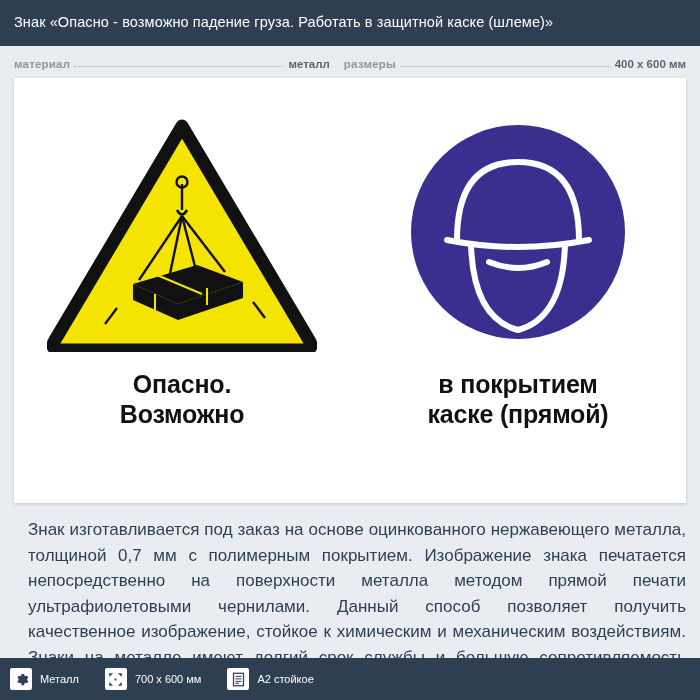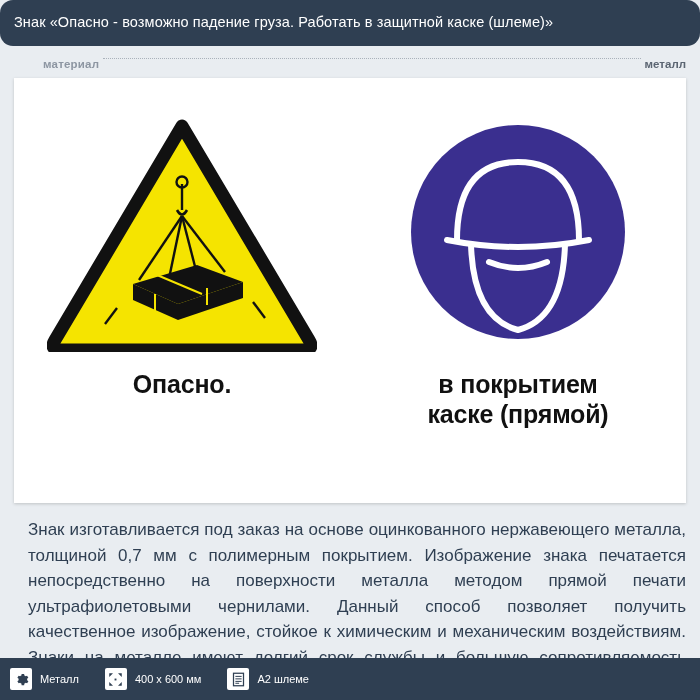--- a/index.html
+++ b/index.html
@@ -22,44 +22,42 @@
 
   
   .header {
     background: #2f3f52;
     color: #ffffff;
     height: 46px;
     display: flex;
     align-items: center;
     padding: 0 14px;
     box-sizing: border-box;
-    border-radius: 13px;
   }
   .header-title {
     font-size: 14.5px;
     font-weight: normal;
     letter-spacing: 0.1px;
     line-height: 1.2;
     white-space: nowrap;
   }
 
   
   .specs {
     display: flex;
     align-items: baseline;
     padding: 12px 14px 8px 14px;
     font-size: 11.5px;
     color: #7e8794;
     box-sizing: border-box;
   }
   .spec {
     display: flex;
-    align-items: flex-start;
+    align-items: flex-end;
     white-space: nowrap;
-    margin-left: 29px;
   }
   .spec-left { flex: 1 1 48%; }
   .spec-right { flex: 1 1 52%; padding-left: 14px; }
   .spec-label {
     font-weight: bold;
     color: #8d96a2;
     letter-spacing: .2px;
   }
   .spec-dots {
     flex: 1 1 auto;
@@ -167,20 +165,25 @@
   <div class="header">
     <div class="header-title">Знак «Опасно - возможно падение груза. Работать в защитной каске (шлеме)»</div>
   </div>
 
   <div class="specs">
     <div class="spec spec-left">
       <span class="spec-label">материал</span>
       <span class="spec-dots"></span>
       <span class="spec-value">металл</span>
     </div>
+    <div class="spec spec-right">
+      <span class="spec-label">размеры</span>
+      <span class="spec-dots"></span>
+      <span class="spec-value">400 х 600 мм</span>
+    </div>
   </div>
 
   <div class="plate-wrap">
     <div class="plate">
 
       <div class="sign-col">
         <div class="pict">
           <svg width="270" height="240" viewBox="0 0 270 240" aria-hidden="true">
 
             <path d="M135 14 L262 228 Q268 238 256 238 L14 238 Q2 238 8 228 Z" fill="#f5e400" stroke="#111111" stroke-width="13" stroke-linejoin="round"></path>
@@ -207,20 +210,21 @@
             </g>
 
             <g stroke="#111111" stroke-width="2.4">
               <path d="M70 196 L58 212"></path>
               <path d="M206 190 L218 206"></path>
             </g>
           </svg>
         </div>
         <div class="sign-text">
           <div>Опасно.</div>
+          <div>Возможно</div>
         </div>
       </div>
 
       <div class="sign-col">
         <div class="pict">
           <svg width="230" height="240" viewBox="0 0 230 240" aria-hidden="true">
             <circle cx="115" cy="120" r="107" fill="#3a2f8f"></circle>
             <g fill="none" stroke="#ffffff" stroke-width="6" stroke-linejoin="round" stroke-linecap="round">
 
               <path d="M54 128 q0 -78 61 -78 q61 0 61 78"></path>
@@ -260,33 +264,33 @@
         <svg width="15" height="15" viewBox="0 0 24 24">
           <g fill="#2f3f52">
             <path d="M2 2h6L2 8z"></path>
               <path d="M22 2h-6l6 6z"></path>
             <path d="M2 22h6l-6-6z"></path>
               <path d="M22 22h-6l6-6z"></path>
             <rect x="10.5" y="10.5" width="3" height="3"></rect>
           </g>
         </svg>
       </span>
-      <span class="footer-label">400 x 600 мм</span>
+      <span class="footer-label">700 x 600 мм</span>
     </div>
 
     <div class="footer-item">
       <span class="footer-ico">
         <svg width="15" height="15" viewBox="0 0 24 24">
           <rect x="4" y="2" width="16" height="20" fill="none" stroke="#2f3f52" stroke-width="2"></rect>
           <g stroke="#2f3f52" stroke-width="1.6">
             <path d="M7 7h10"></path>
               <path d="M7 11h10"></path>
               <path d="M7 15h10"></path>
               <path d="M7 18h6"></path>
           </g>
         </svg>
       </span>
-      <span class="footer-label">A2 шлеме</span>
+      <span class="footer-label">A2 стойкое</span>
     </div>
 
   </div>
 
 </div>
 
 </body></html>

